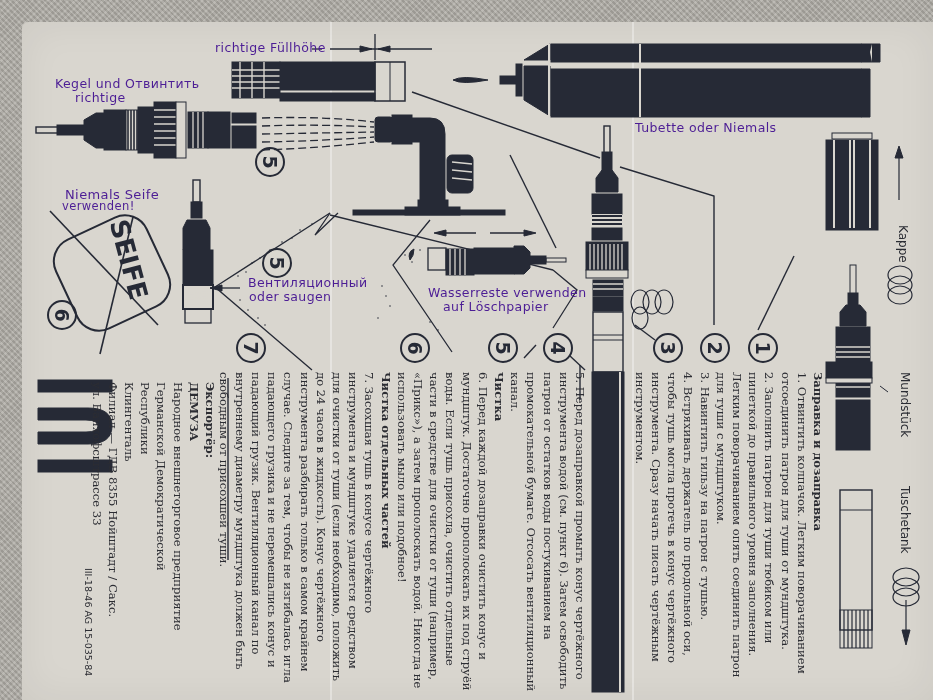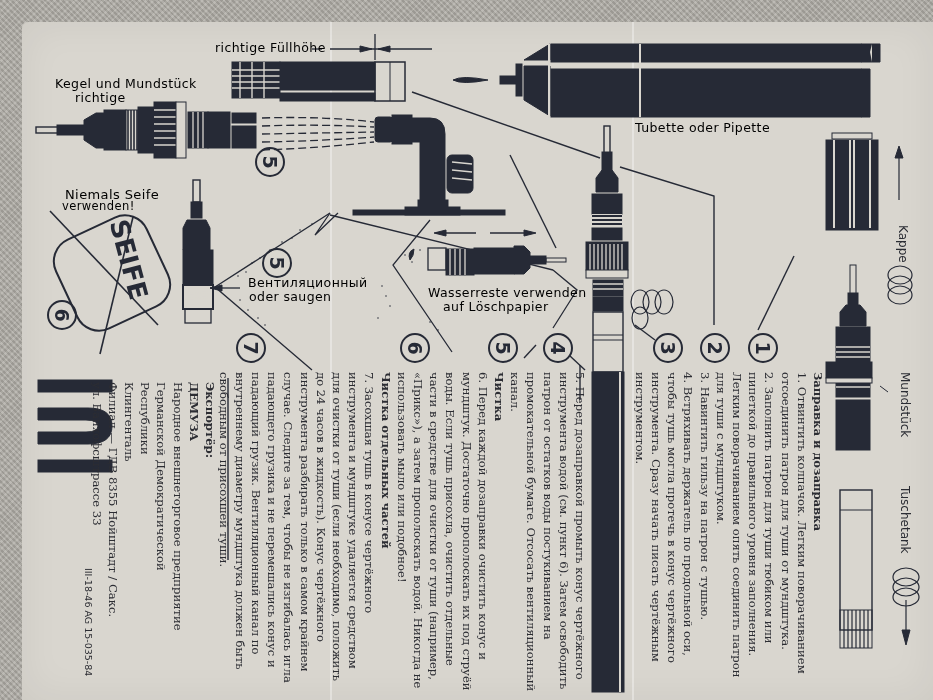--- a/index.html
+++ b/index.html
@@ -2,21 +2,21 @@
 <html><head>
 <meta charset="utf-8">
 <style>
   html,body{margin:0;padding:0;}
   body{width:933px;height:700px;overflow:hidden;background:#b9b6ae;position:relative;font-family:"DejaVu Sans",sans-serif;}
   .bg-texture{position:absolute;inset:0;background:
     repeating-linear-gradient(45deg,rgba(255,255,255,.12) 0 2px,rgba(0,0,0,.06) 2px 4px),
     repeating-linear-gradient(-45deg,rgba(255,255,255,.08) 0 2px,rgba(0,0,0,.05) 2px 5px),#aeaba4;}
   .paper{position:absolute;left:22px;top:22px;width:911px;height:678px;background:#d9d6cf;border-radius:6px 0 0 0;box-shadow:inset 0 0 40px rgba(0,0,0,.06);}
   .fold{position:absolute;top:0;width:2px;height:100%;background:rgba(255,255,255,.35);}
-  .lbl{position:absolute;color:#000000;font-size:12.5px;letter-spacing:.4px;white-space:nowrap;}
+  .lbl{position:absolute;color:#4c1d95;font-size:12.5px;letter-spacing:.4px;white-space:nowrap;}
   .ink{fill:#262a36;stroke:#262a36;}
   .num{position:absolute;width:30px;height:30px;border:2px solid #262a36;border-radius:50%;display:flex;align-items:center;justify-content:center;font-size:19px;color:#262a36;font-weight:bold;transform:rotate(90deg);box-sizing:border-box;}
   svg{position:absolute;left:0;top:0;}
   .rot{position:absolute;transform:rotate(90deg);transform-origin:0 0;color:#2c2d33;font-family:"DejaVu Serif",serif;font-size:11.6px;line-height:16.2px;}
   .rot p{margin:0;}
   .rot b{font-weight:bold;}
   .vt{position:absolute;transform:rotate(90deg);transform-origin:0 0;color:#2a2c33;font-size:12px;white-space:nowrap;}
 </style>
 </head>
 <body>
@@ -317,23 +317,23 @@
   <line x1="580" y1="365" x2="580" y2="400" stroke="#262a36" stroke-width="1.4"></line>
 
   <g transform="translate(38,380)">
     <rect x="0" y="0" width="74" height="12" class="ink"></rect>
     <rect x="0" y="80" width="74" height="12" class="ink"></rect>
     <path d="M0,28 L50,28 Q74,28 74,46 Q74,64 50,64 L0,64 L0,52 L48,52 Q60,52 60,46 Q60,40 48,40 L0,40 Z" class="ink"></path>
   </g>
 </svg>
 
 <div class="lbl" style="left:215px;top:40px">richtige Füllhöhe</div>
-<div class="lbl" style="left:55px;top:76px">Kegel und Mundstück</div>
+<div class="lbl" style="left:55px;top:76px">Kegel und Отвинтить</div>
 <div class="lbl" style="left:75px;top:90px">richtige</div>
-<div class="lbl" style="left:635px;top:120px">Tubette oder Pipette</div>
+<div class="lbl" style="left:635px;top:120px">Tubette oder Niemals</div>
 <div class="lbl" style="left:65px;top:187px;font-size:13px">Niemals Seife</div>
 <div class="lbl" style="left:62px;top:199px;font-size:11.5px">verwenden!</div>
 <div class="lbl" style="left:248px;top:275px">Вентиляционный</div>
 <div class="lbl" style="left:249px;top:289px">oder saugen</div>
 <div class="lbl" style="left:428px;top:285px">Wasserreste verwenden</div>
 <div class="lbl" style="left:443px;top:299px">auf Löschpapier</div>
 <div class="vt" style="left:910px;top:225px">Kappe</div>
 <div class="vt" style="left:912px;top:372px">Mundstück</div>
 <div class="vt" style="left:912px;top:486px">Tuschetank</div>
 

